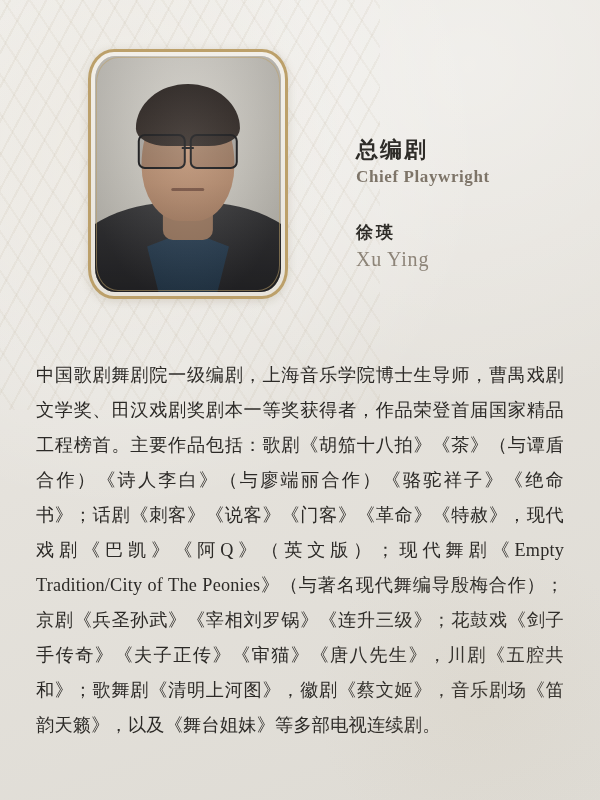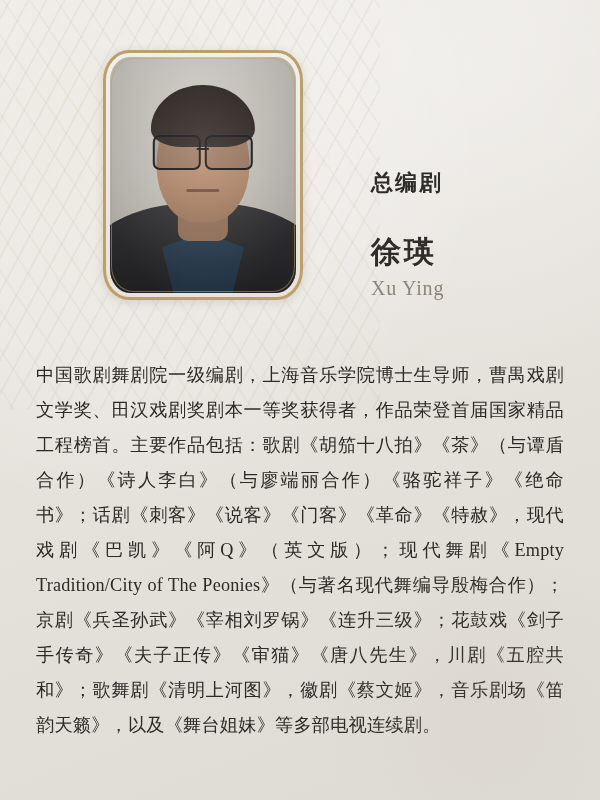--- a/index.html
+++ b/index.html
@@ -48,25 +48,24 @@
     width: 360px;
     height: 360px;
     background: radial-gradient(circle at 50% 50%, rgba(190,175,146,0.10) 0%, rgba(255,255,255,0) 65%);
     pointer-events: none;
   }
 
   
   .header {
     position: relative;
     display: flex;
-    align-items: flex-end;
+    align-items: center;
     padding: 48px 0 0 0;
     height: 300px;
     box-sizing: border-box;
-    margin-left: 15px;
   }
 
   
   .portrait-wrap {
     position: relative;
     margin-left: 88px;
     width: 200px;
     height: 250px;
   }
   .portrait-frame {
@@ -207,21 +206,21 @@
   .role-en {
     font-family: "Liberation Serif", serif;
     font-size: 17px;
     font-weight: bold;
     letter-spacing: 0.6px;
     color: #7d7468;
     margin-top: 2px;
   }
   .name-cn {
     margin-top: 34px;
-    font-size: 30px;
+    font-size: 17px;
     font-weight: bold;
     letter-spacing: 3px;
     color: #2f2d29;
   }
   .name-en {
     font-family: "Liberation Serif", serif;
     font-size: 20px;
     letter-spacing: 0.8px;
     color: #8d8478;
     margin-top: 4px;
@@ -261,20 +260,21 @@
           <div class="ph-lens right"></div>
           <div class="ph-bridge"></div>
         </div>
         <div class="ph-mouth"></div>
         <div class="ph-shadow"></div>
       </div>
     </div>
 
     <div class="title-block">
       <div class="role-cn">总编剧</div>
+      <div class="role-en">Chief Playwright</div>
       <div class="name-cn">徐瑛</div>
       <div class="name-en">Xu Ying</div>
     </div>
 
   </div>
 
   <div class="bio">中国歌剧舞剧院一级编剧，上海音乐学院博士生导师，曹禺戏剧文学奖、田汉戏剧奖剧本一等奖获得者，作品荣登首届国家精品工程榜首。主要作品包括：歌剧《胡笳十八拍》《茶》（与谭盾合作）《诗人李白》（与廖端丽合作）《骆驼祥子》《绝命书》；话剧《刺客》《说客》《门客》《革命》《特赦》，现代戏剧《巴凯》《阿Q》（英文版）；现代舞剧《Empty Tradition/City of The Peonies》（与著名现代舞编导殷梅合作）；京剧《兵圣孙武》《宰相刘罗锅》《连升三级》；花鼓戏《剑子手传奇》《夫子正传》《审猫》《唐八先生》，川剧《五腔共和》；歌舞剧《清明上河图》，徽剧《蔡文姬》，音乐剧场《笛韵天籁》，以及《舞台姐妹》等多部电视连续剧。</div>
 
 </div>
 

